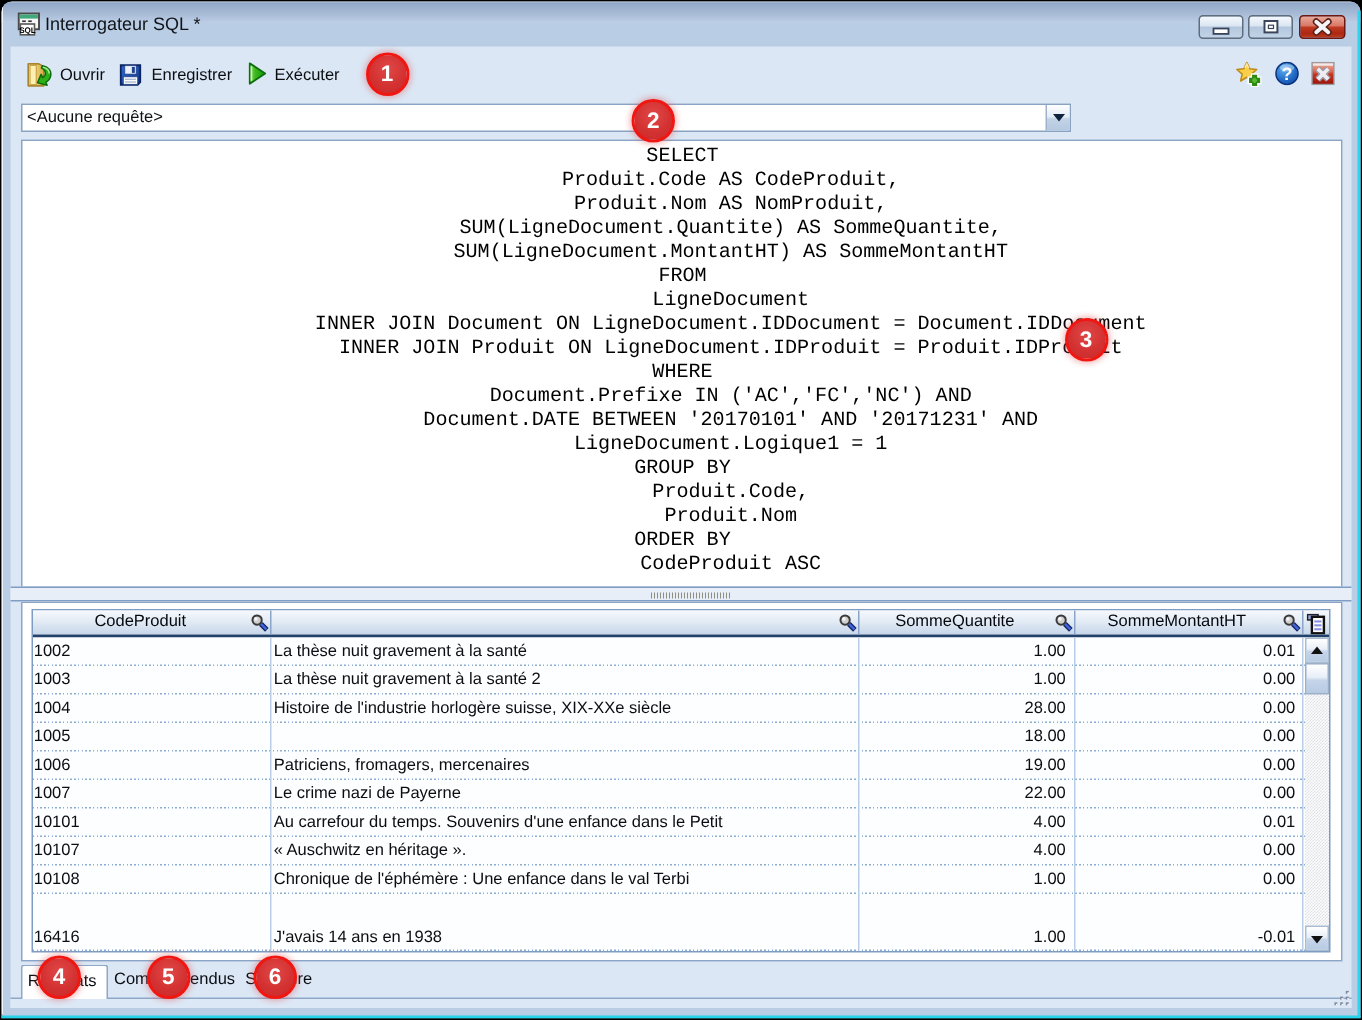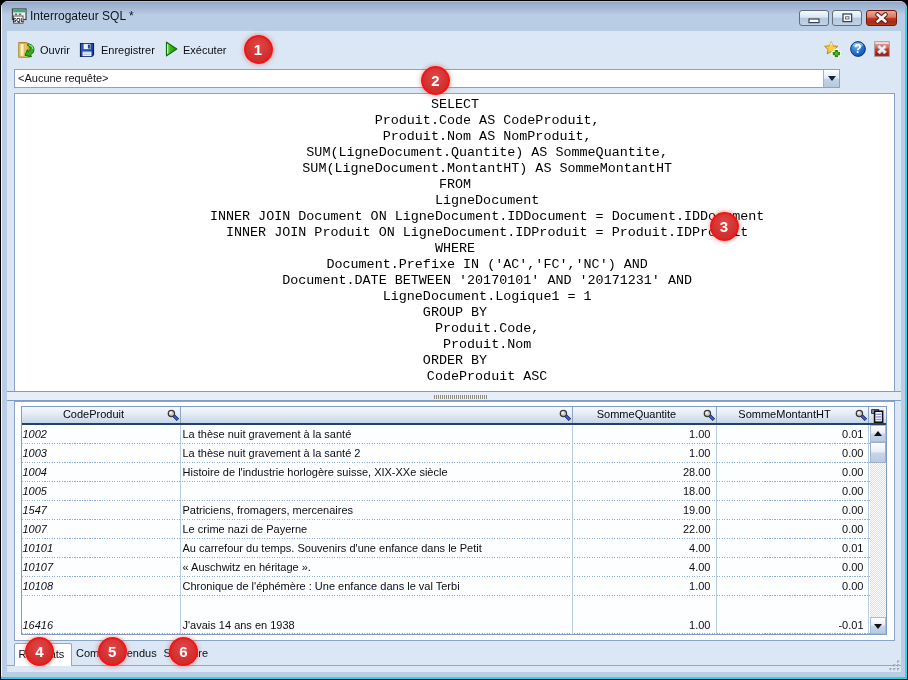--- a/index.html
+++ b/index.html
@@ -23,21 +23,21 @@
   #btn-max { left:831px; width:30px; background:linear-gradient(to bottom,#f4f8fc 0%,#dbe6f2 45%,#b3c7de 50%,#c2d3e6 100%); }
   #btn-close { left:865px; width:31px; border-color:#6e1710; background:linear-gradient(to bottom,#e9a899 0%,#d97766 45%,#c03c22 50%,#ad2714 80%,#b93c1e 100%); }
   #client {
     position:absolute; left:6px; top:30px; width:894px; height:641px;
     background:#dbe7f5;
   }
   
   .tbtxt { position:absolute; top:41px; font-size:11px; color:#0c0e12; line-height:16px; }
   
   #combo {
-    position:absolute; left:7px; top:38px; width:826px; height:19px;
+    position:absolute; left:7px; top:38px; width:700px; height:19px;
     background:#fff; border:1px solid #8aa3c2;
   }
   #combo .txt { position:absolute; left:3px; top:2px; font-size:11px; color:#101419; }
   #combo .btn {
     position:absolute; right:0; top:0; width:16px; height:17px;
     background:linear-gradient(to bottom,#fdfeff 0%,#e6edf6 45%,#c3d3e6 55%,#b4c8e0 100%);
     border-left:1px solid #9fb4cc;
   }
   #combo .btn::after {
     content:""; position:absolute; left:4px; top:6px;
@@ -67,21 +67,21 @@
   #grid { position:absolute; left:5.5px; top:4.5px; width:866px; height:228.5px;
      border:1px solid #7f9cc4; }
   #ghead { position:absolute; left:0; top:0; width:864px; height:17.5px;
      background:linear-gradient(to bottom,#f6f9fc 0%,#e3ebf5 45%,#c6d6ea 100%);
      border-bottom:2px solid #23426b; }
   .hcell { position:absolute; top:0; height:15.5px; font-size:11px; color:#05080d;
      display:flex; align-items:flex-start; justify-content:center; line-height:12.5px; padding-top:1px; }
   .hsep { position:absolute; top:0; height:15.5px; width:1px; background:#8aa5c8; }
   .vline { position:absolute; top:17.5px; width:1px; height:209px; background:#b9cee6; }
   .row { position:absolute; left:0; height:19px; width:848px; font-size:11px; color:#0a0d12; }
-  .row .c1 { position:absolute; left:1px; top:3.5px;font-style:italic; }
+  .row .c1 { position:absolute; left:1px; top:3.5px; }
   .row .c2 { position:absolute; left:161px; top:3.5px; }
   .row .c3 { position:absolute; left:551px; width:138px; top:3.5px; text-align:right; }
   .row .c4 { position:absolute; left:695px; width:147px; top:3.5px; text-align:right; }
   .rowsep { position:absolute; left:0; width:848px; height:1px;
      background:repeating-linear-gradient(90deg,#8cacd4 0 1px,transparent 1px 2.5px); }
   #rows { position:absolute; left:0; top:17.5px; width:848px; height:209px; background:#fdfeff; }
   .mag { position:absolute; top:2px; }
   
   #vsb { position:absolute; left:848px; top:17.5px; width:16px; height:209.5px; background:#fff; }
   .sbbtn { position:absolute; left:0; width:16px; height:17px;
@@ -340,21 +340,21 @@
               <span class="c4">0.00</span>
               <div class="rowsep" style="top:18px"></div>
             </div>
 <div class="row" style="top:57.15px">
               <span class="c1">1005</span>
               <span class="c3">18.00</span>
               <span class="c4">0.00</span>
               <div class="rowsep" style="top:18px"></div>
             </div>
 <div class="row" style="top:76.2px">
-              <span class="c1">1547</span>
+              <span class="c1">1006</span>
               <span class="c2">Patriciens, fromagers, mercenaires</span>
               <span class="c3">19.00</span>
               <span class="c4">0.00</span>
               <div class="rowsep" style="top:18px"></div>
             </div>
 <div class="row" style="top:95.25px">
               <span class="c1">1007</span>
               <span class="c2">Le crime nazi de Payerne</span>
               <span class="c3">22.00</span>
               <span class="c4">0.00</span>

